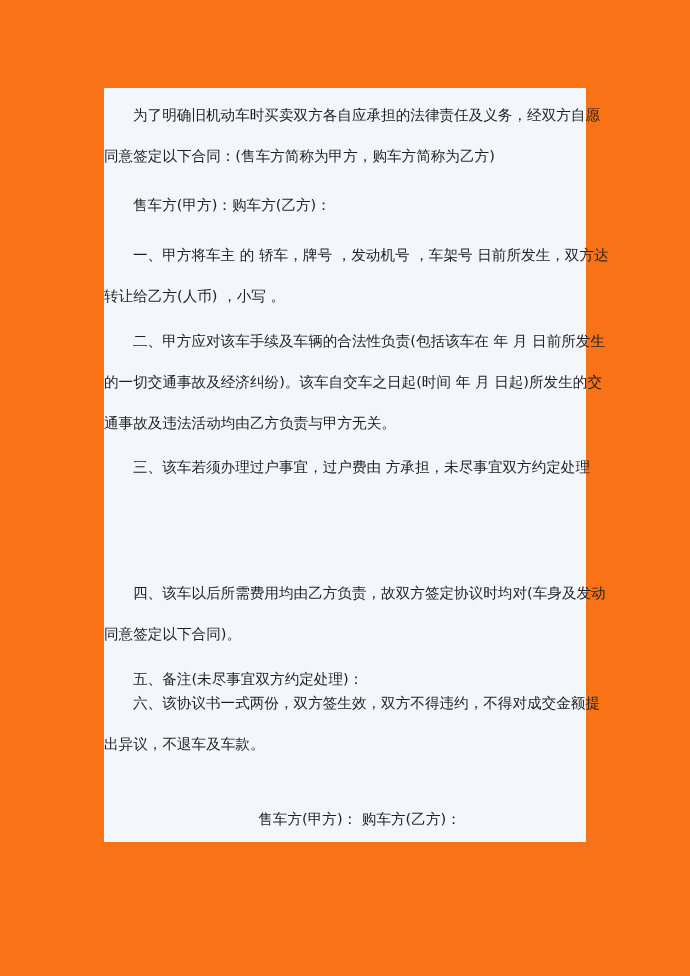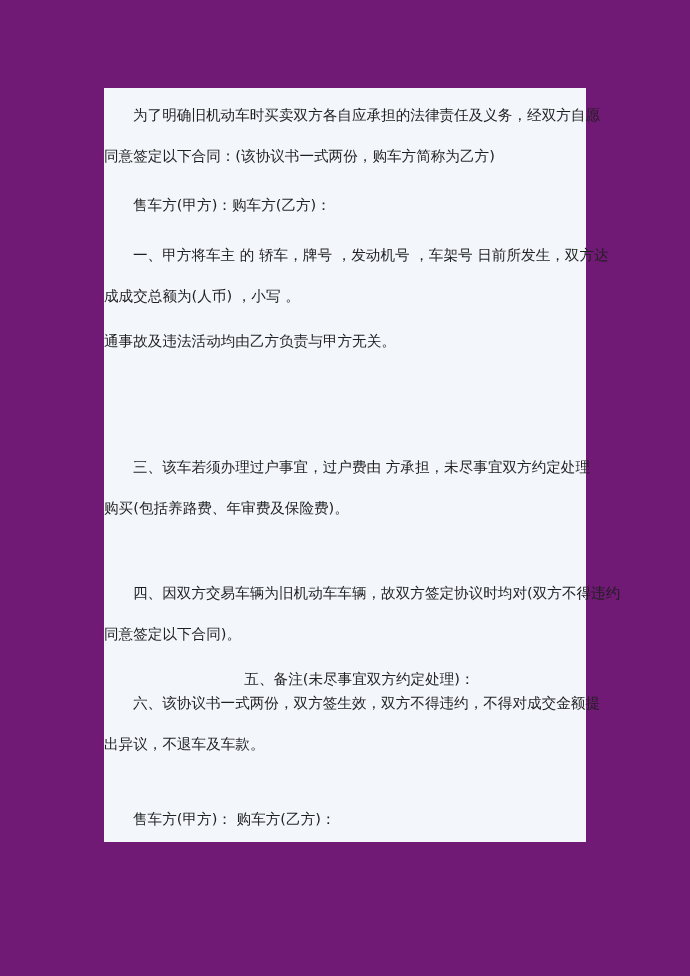--- a/index.html
+++ b/index.html
@@ -12,21 +12,21 @@
       height: 976px;
       position: relative;
       overflow: hidden;
       font-family: "DejaVu Sans", "Liberation Sans", sans-serif;
       color: #1f1f1f;
     }
     .page {
       position: absolute;
       left: 0; top: 0;
       width: 690px; height: 976px;
-      background: #701a75;
+      background: #f97316;
     }
     .content {
       position: absolute;
       left: 104px;
       top: 88px;
       width: 482px;
       height: 754px;
       background: #f3f6fb;
       box-sizing: border-box;
     }
@@ -46,53 +46,54 @@
     .indent { padding-left: 29px; }
   </style>
 </head>
 <body>
 
 <div class="page">
   <div class="content">
 
     <div class="para" style="top:6px;">
       <span class="line indent">为了明确旧机动车时买卖双方各自应承担的法律责任及义务，经双方自愿</span>
-      <span class="line">同意签定以下合同：(该协议书一式两份，购车方简称为乙方)</span>
+      <span class="line">同意签定以下合同：(售车方简称为甲方，购车方简称为乙方)</span>
     </div>
 
     <div class="para" style="top:96px;">
       <span class="line indent">售车方(甲方)：购车方(乙方)：</span>
     </div>
 
     <div class="para" style="top:146px;">
       <span class="line indent">一、甲方将车主 的 轿车，牌号 ，发动机号 ，车架号 日前所发生，双方达</span>
-      <span class="line">成成交总额为(人币) ，小写 。</span>
+      <span class="line">转让给乙方(人币) ，小写 。</span>
     </div>
 
     <div class="para" style="top:232px;">
+      <span class="line indent">二、甲方应对该车手续及车辆的合法性负责(包括该车在 年 月 日前所发生</span>
+      <span class="line">的一切交通事故及经济纠纷)。该车自交车之日起(时间 年 月 日起)所发生的交</span>
       <span class="line">通事故及违法活动均由乙方负责与甲方无关。</span>
     </div>
 
     <div class="para" style="top:358px;">
       <span class="line indent">三、该车若须办理过户事宜，过户费由 方承担，未尽事宜双方约定处理</span>
-      <span class="line">购买(包括养路费、年审费及保险费)。</span>
     </div>
 
     <div class="para" style="top:484px;">
-      <span class="line indent">四、因双方交易车辆为旧机动车车辆，故双方签定协议时均对(双方不得违约</span>
+      <span class="line indent">四、该车以后所需费用均由乙方负责，故双方签定协议时均对(车身及发动</span>
       <span class="line">同意签定以下合同)。</span>
     </div>
 
-    <div class="para" style="top:570px;text-align:center;">
+    <div class="para" style="top:570px;">
       <span class="line indent">五、备注(未尽事宜双方约定处理)：</span>
     </div>
 
     <div class="para" style="top:594px;">
       <span class="line indent">六、该协议书一式两份，双方签生效，双方不得违约，不得对成交金额提</span>
       <span class="line">出异议，不退车及车款。</span>
     </div>
 
-    <div class="para" style="top:710px;">
+    <div class="para" style="top:710px;text-align:center;">
       <span class="line indent">售车方(甲方)： 购车方(乙方)：</span>
     </div>
 
   </div>
 </div>
 
 </body></html>

